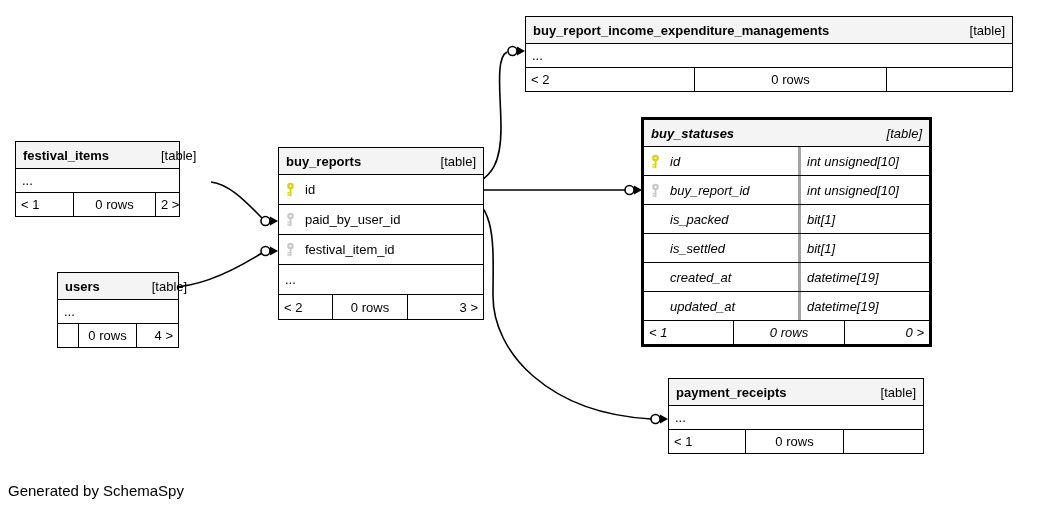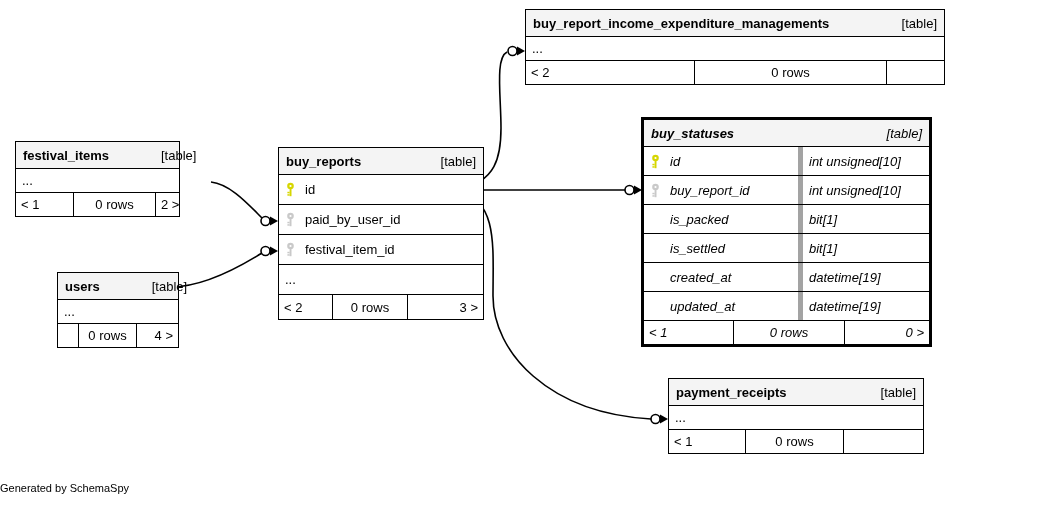--- a/index.html
+++ b/index.html
@@ -25,58 +25,58 @@
 
   .row{
     display:flex;align-items:center;height:29px;border-bottom:1px solid #000;
     box-sizing:border-box;white-space:nowrap;
   }
   #tbl-reports .row{height:30px;}
   .keycell{width:20px;padding-left:6px;display:flex;align-items:center;justify-content:flex-start;flex:0 0 auto;}
   .cname{flex:1 1 auto;}
   .typecell{
     flex:0 0 auto;width:131px;align-self:stretch;display:flex;align-items:center;
-    border-left:5px solid #a3a3a3;padding:0 6px;box-sizing:border-box;
+    border-left:3px solid #a3a3a3;padding:0 6px;box-sizing:border-box;
   }
   .row.ell{height:24px;padding-left:6px;}
 
   .ftr{display:flex;height:23px;box-sizing:border-box;}
   #tbl-reports .ftr{height:24px;}
   .ftr .cell{
     display:flex;align-items:center;border-right:1px solid #000;
     padding:0 5px;box-sizing:border-box;flex:0 0 auto;white-space:nowrap;
   }
   .ftr .cell:last-child{border-right:none;flex:1 1 auto;}
   .ftr .c{justify-content:center;}
   .ftr .r{justify-content:flex-end;}
   .ftr .l{justify-content:flex-start;}
 
   
-  #tbl-briem   {left:525px;top:9px;  width:420px;}
+  #tbl-briem   {left:525px;top:16px;  width:488px;}
   #tbl-festival{left:15px; top:141px;width:165px;}
   #tbl-users   {left:57px; top:264px;width:122px;margin-top:8px;}
   #tbl-reports {left:278px;top:147px;width:206px;}
   #tbl-statuses{left:641px;top:117px;width:291px;font-style:italic;}
   #tbl-receipts{left:668px;top:378px;width:256px;}
 
   
   #tbl-briem    .c1{width:169px;} #tbl-briem    .c2{width:192px;}
   #tbl-festival .c1{width:58px;}  #tbl-festival .c2{width:82px;}
   #tbl-users    .c1{width:21px;}  #tbl-users    .c2{width:58px;}
   #tbl-reports  .c1{width:54px;}  #tbl-reports  .c2{width:75px;}
   #tbl-statuses .c1{width:90px;}  #tbl-statuses .c2{width:111px;}
   #tbl-receipts .c1{width:77px;}  #tbl-receipts .c2{width:98px;}
 
   .key{display:block;}
   .key .head{fill:#d6d600;}
   .key .hole{fill:#ffffff;}
   .key .stem{fill:#d6d600;}
   .key.fk .head,.key.fk .stem{fill:#c9c9c9;}
 
-  .note{position:absolute;left:0;top:482px;font-size:11px;}
+  .note{position:absolute;left:8px;top:482px;font-size:15px;}
 </style>
 </head>
 <body>
 
 <div class="canvas">
 
   <svg class="wires" viewBox="0 0 1063 511">
 
     <path class="wire" d="M459,188 C496,183 501,156 501,128 C501,96 495,58 507,52"></path>
     <circle class="mk-circle" cx="512.5" cy="51" r="4.5"></circle>

